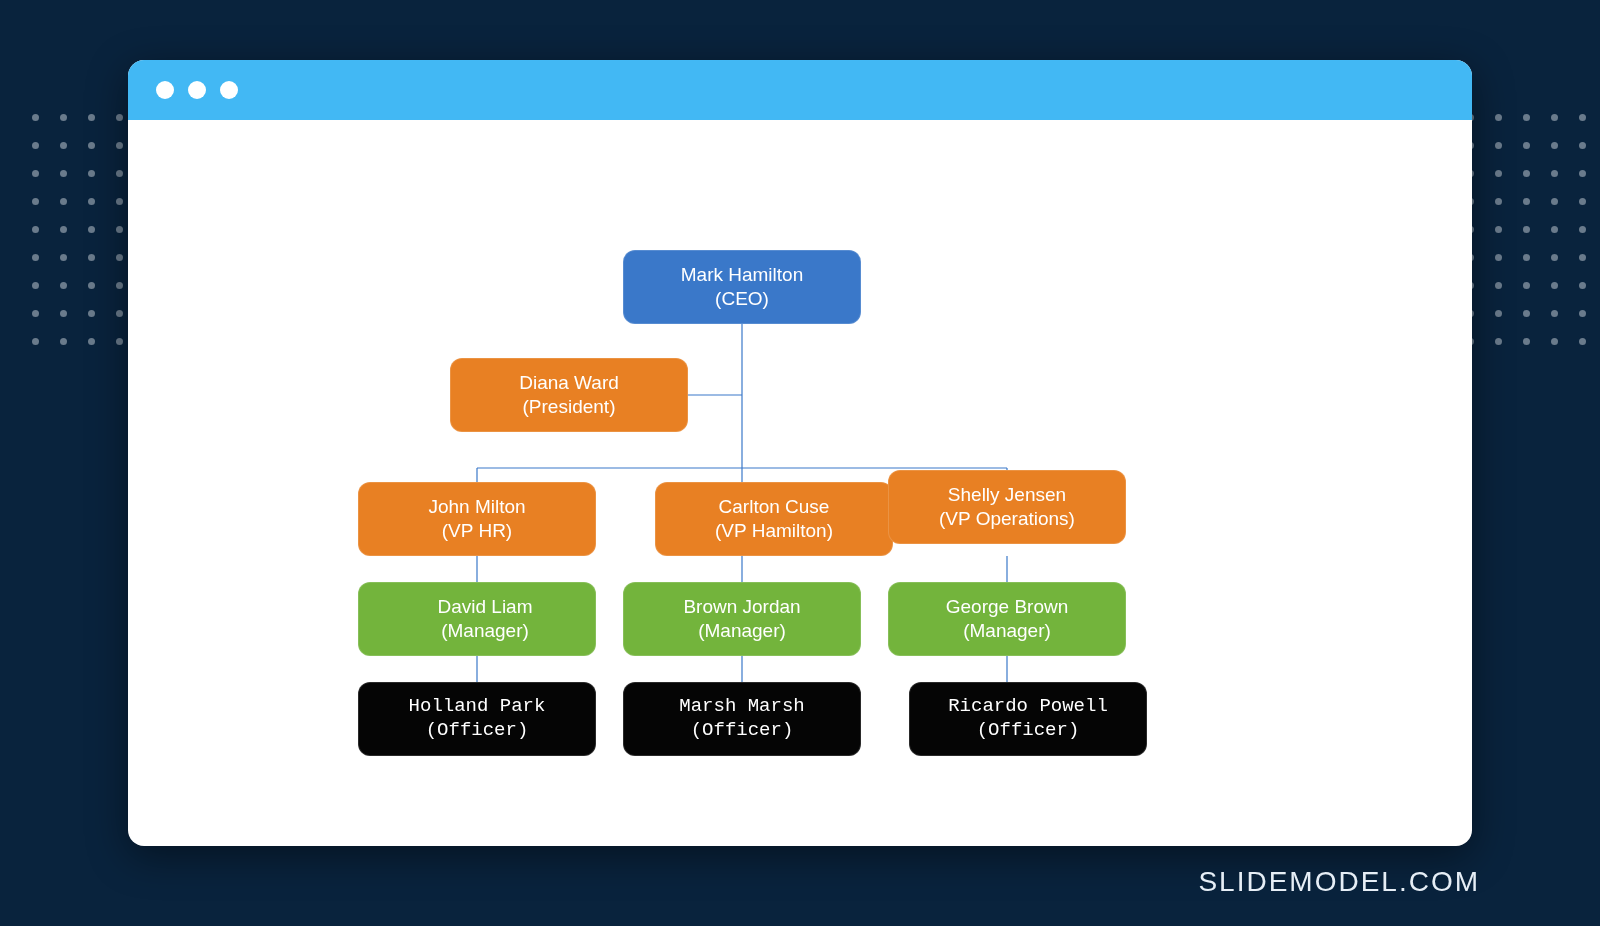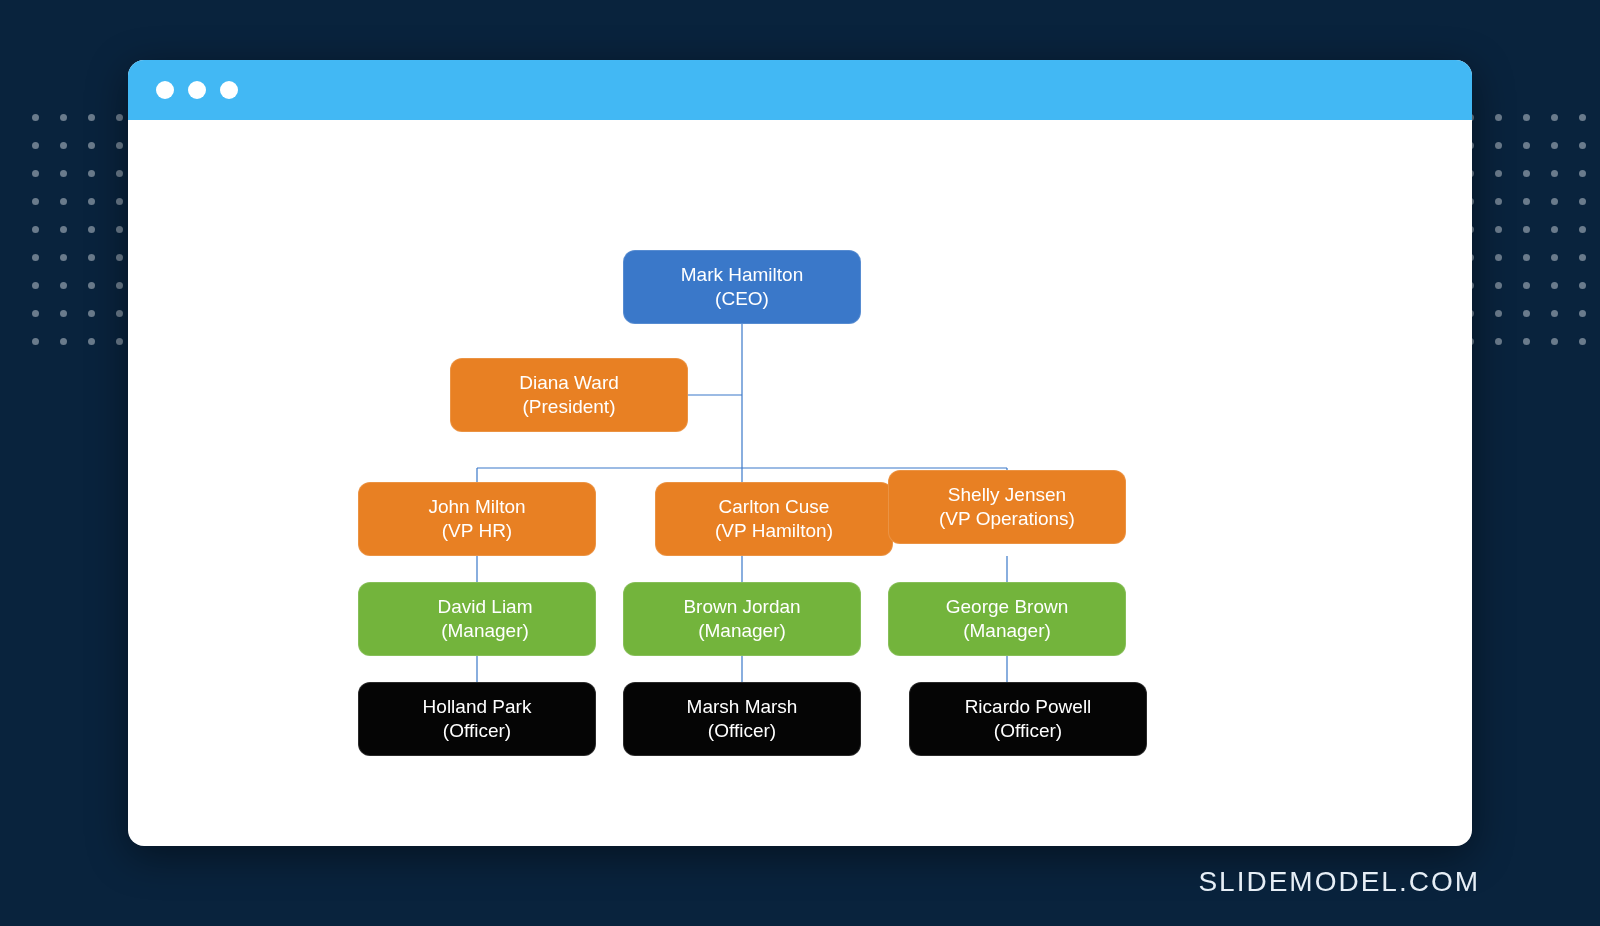--- a/index.html
+++ b/index.html
@@ -63,21 +63,21 @@
     color: #fff;
     font-size: 19px;
     line-height: 1.25;
     text-align: center;
     font-weight: 300;
     border: 1px solid rgba(255,255,255,.15);
   }
   .node.blue   { background: #3a78c9; }
   .node.orange { background: #e88023; }
   .node.green  { background: #73b43c; }
-  .node.black  { background: #050505; }
+  .node.black  { background: #050505; font-family: Liberation Mono, monospace; }
 
   .attribution {
     position: absolute;
     right: 120px; bottom: 28px;
     color: #e6eef6;
     font-size: 28px;
     letter-spacing: 2px;
     font-weight: 400;
   }
 

